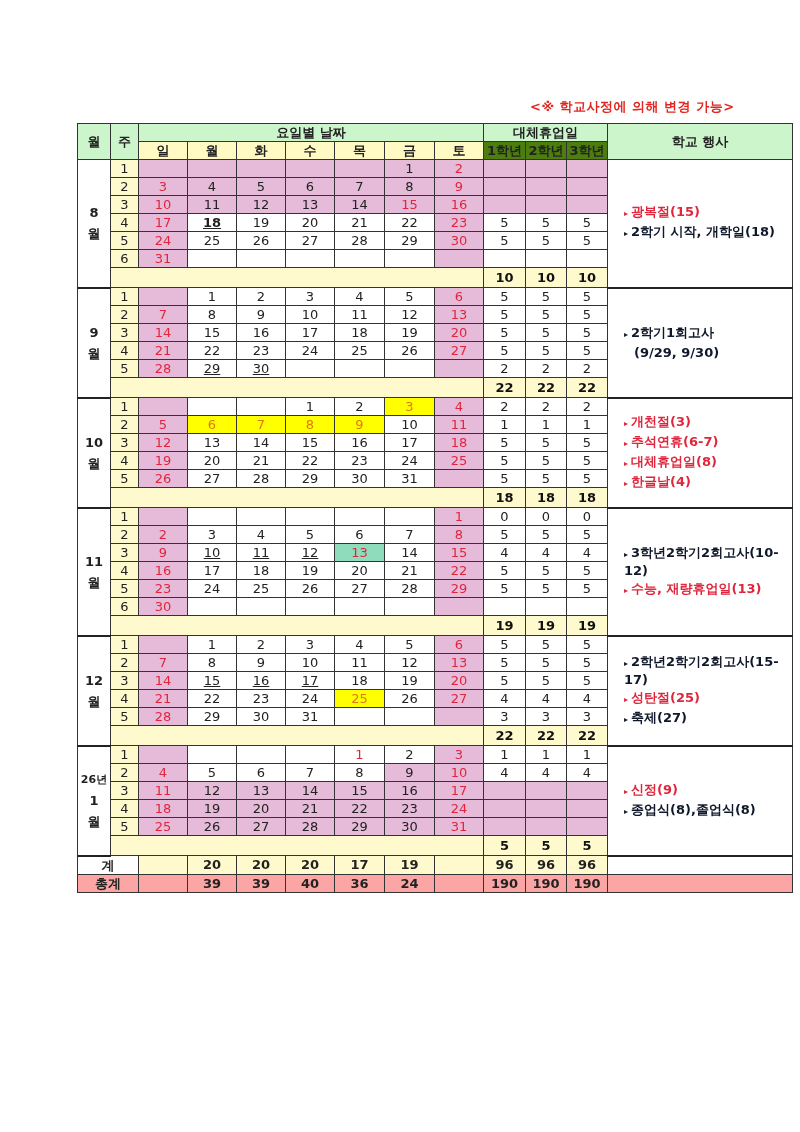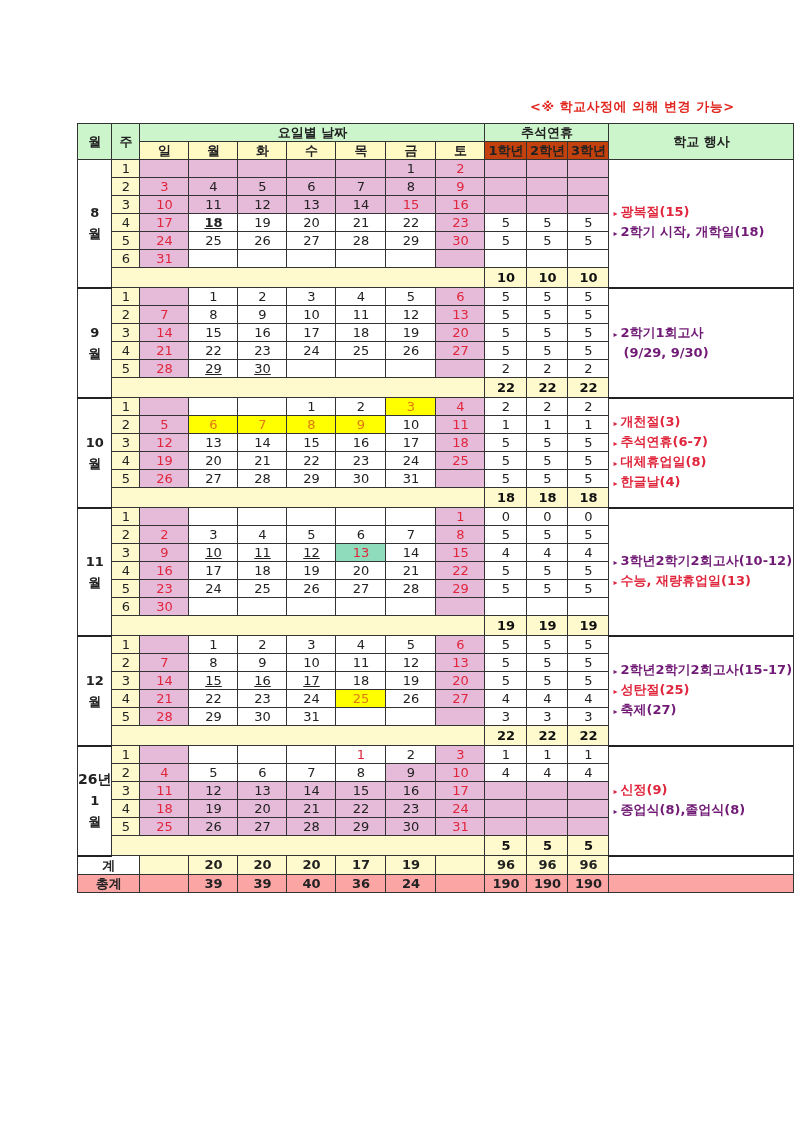--- a/index.html
+++ b/index.html
@@ -3,34 +3,34 @@
 <meta charset="utf-8">
 <style>
   html, body { margin:0; padding:0; background:#ffffff; }
   body { width:800px; height:1132px; position:relative; font-family:"DejaVu Sans", sans-serif; overflow:hidden; }
   .title { position:absolute; left:91px; top:91px; font-size:19px; color:#111; letter-spacing:1px;margin-top:48px; }
   .note { position:absolute; left:530px; top:98px; font-size:13px; font-weight:bold; color:#e0261e; letter-spacing:0.5px; }
   table.cal { position:absolute; left:77px; top:123px; border-collapse:collapse; table-layout:fixed; }
   table.cal td { border:1px solid #333; padding:0; text-align:center; vertical-align:middle; font-size:13px; color:#222; height:17px; line-height:17px; overflow:hidden; white-space:nowrap; }
   .hdr { background:#ccf5cc; font-weight:bold; color:#111; font-size:14px; }
   .sub { background:#fff9c4; font-weight:bold; color:#111; font-size:14px; }
-  .subsm { background:#c2410c; font-weight:bold; color:#111; font-size:12px; }
+  .subsm { background:#4d7c0f; font-weight:bold; color:#111; font-size:12px; }
   .mon { background:#fff; font-weight:bold; font-size:15px; line-height:21px !important; color:#111; border-bottom:2px solid #222 !important; }
   .wk { background:#fffacd; color:#333; }
   .pk { background:#e6bad9; }
   .ylw { background:#ffff00; }
   .grn { background:#8fdcbc; }
   .red { color:#e0263c !important; }
   .orange { color:#e07a10 !important; }
   .b { font-weight:bold; }
   .u { text-decoration:underline; }
   .sumrow td.s { background:#fffacd; font-weight:bold; color:#111; height:19px; line-height:19px; }
   .ev { background:#fff; text-align:left !important; vertical-align:middle; white-space:normal !important; font-size:10.5px; font-weight:bold; line-height:16px !important; padding-left:4px !important; border-bottom:2px solid #222 !important; }
-  .ev div { margin:2px 0; }
-  .ev .blue { color:#701a75; }
+  .ev div { margin:2px 12px; }
+  .ev .blue { color:#0f172a; }
   .ev .redt { color:#e0263c; }
   .ev .tri { font-size:8px; margin-right:3px; }
   .tot td { font-weight:bold; color:#111; height:18px; line-height:18px; }
   .tot1 td { background:#fffacd; }
   .tot1 td.lbl { background:#fff; }
   .tot2 td { background:#fca5a5; }
   .thickb td { border-bottom:2px solid #222; }
 </style>
 </head>
 <body>
@@ -52,21 +52,21 @@
     <col style="width:42px">
       <col style="width:41px">
       <col style="width:41px">
     <col style="width:185px">
   </colgroup>
   <thead>
     <tr>
       <td class="hdr" rowspan="2">월</td>
       <td class="hdr" rowspan="2">주</td>
       <td class="hdr" colspan="7">요일별 날짜</td>
-      <td class="hdr" colspan="3">추석연휴</td>
+      <td class="hdr" colspan="3">대체휴업일</td>
       <td class="hdr" rowspan="2" style="font-size:13px;">학교 행사</td>
     </tr>
     <tr class="thickb">
       <td class="sub">일</td>
       <td class="sub">월</td>
       <td class="sub">화</td>
       <td class="sub">수</td>
       <td class="sub">목</td>
       <td class="sub">금</td>
       <td class="sub">토</td>
@@ -495,21 +495,21 @@
         <td class="">3</td>
       </tr>
       <tr class="sumrow thickb">
         <td colspan="8" class="s"></td>
         <td class="s">22</td>
         <td class="s">22</td>
         <td class="s">22</td>
       </tr>
       <tr>
         <td class="mon" rowspan="6">
-          <div style="font-size: 14px;">26년</div>
+          <div style="font-size: 11px;">26년</div>
           <div>1</div>
           <div>월</div>
         </td>
         <td class="wk">1</td>
         <td class="pk red"></td>
         <td class=""></td>
         <td class=""></td>
         <td class=""></td>
         <td class="red">1</td>
         <td class="">2</td>

